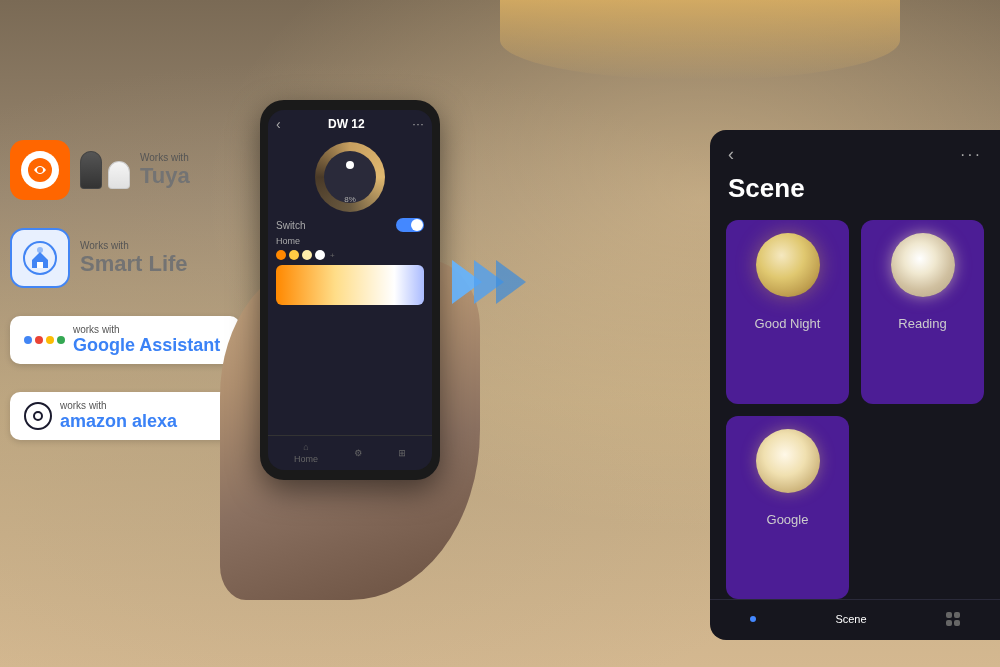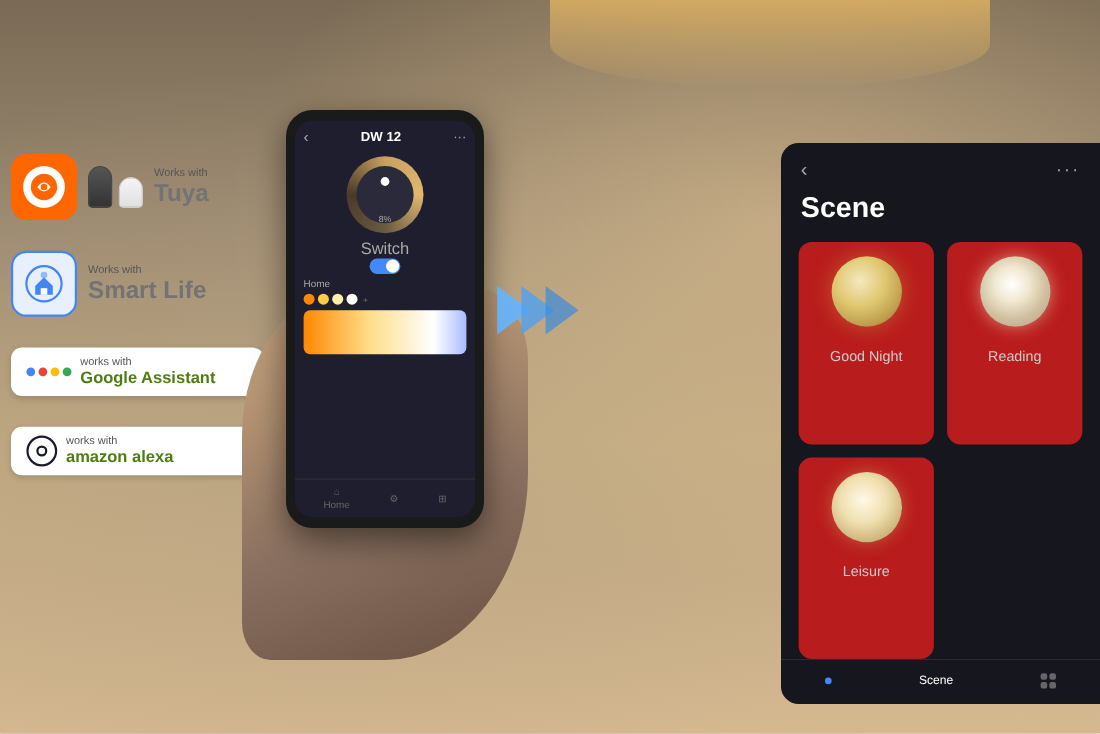--- a/index.html
+++ b/index.html
@@ -157,23 +157,23 @@
       display: flex;
       flex-direction: column;
     }
 
     .works-text {
       font-size: 10px;
       color: #555;
     }
 
     .service-name {
-      font-size: 15px;
+      font-size: 18px;
       font-weight: bold;
-      color: #4d7c0f;
+      color: #3b82f6;
     }
 
     
     .phone-container {
       position: absolute;
       left: 240px;
       top: 80px;
       width: 220px;
       height: 440px;
     }
@@ -273,22 +273,21 @@
       color: #aaa;
     }
 
     
     .switch-row {
       display: flex;
       align-items: center;
       justify-content: space-between;
       padding: 2px 8px;
       color: #aaa;
-      font-size: 15px;
-      flex-direction: column;
+      font-size: 10px;
     }
 
     .toggle-switch {
       width: 28px;
       height: 14px;
       background: #4488ff;
       border-radius: 7px;
       position: relative;
     }
 
@@ -437,21 +436,21 @@
 
     .scene-grid {
       display: grid;
       grid-template-columns: 1fr 1fr;
       gap: 12px;
       padding: 0 16px;
       flex: 1;
     }
 
     .scene-card {
-      background: #b91c1c;
+      background: #4c1d95;
       border-radius: 12px;
       overflow: hidden;
       display: flex;
       flex-direction: column;
       align-items: center;
     }
 
     .scene-img {
       width: 100%;
       height: 90px;
@@ -725,21 +724,21 @@
         <div class="reading-circle"></div>
       </div>
       <span class="scene-label">Reading</span>
     </div>
 
 
     <div class="scene-card">
       <div class="scene-img">
         <div class="leisure-circle"></div>
       </div>
-      <span class="scene-label">Leisure</span>
+      <span class="scene-label">Google</span>
     </div>
 
   </div>
 
   <div class="scene-bottom-nav">
     <div class="scene-nav-item active">
       <div class="nav-dot"></div>
     </div>
     <div class="scene-nav-item active">
       <span>Scene</span>

